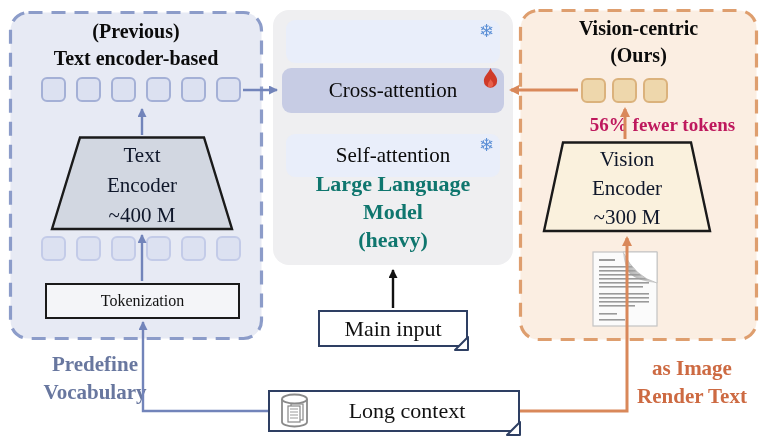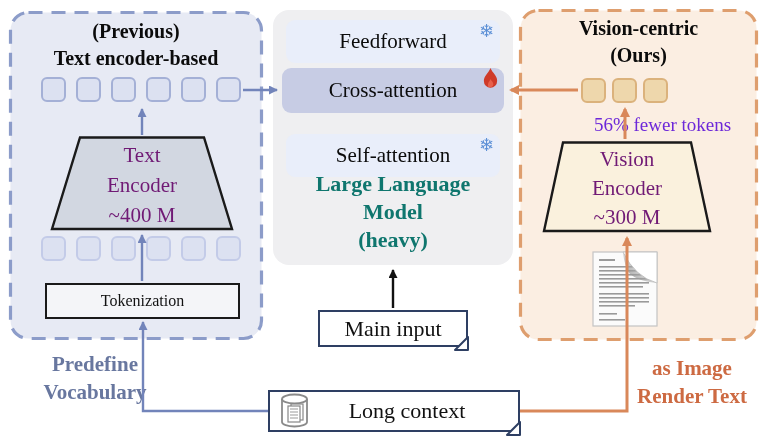--- a/index.html
+++ b/index.html
@@ -14,21 +14,21 @@
     text-align:center; color:#0b0b0b;
   }
   .trow { position:absolute; display:flex; }
   .trow-left  { gap:10px; }
   .trow-right { gap:6px; }
   .token { width:25px; height:25px; border-radius:6px; box-sizing:border-box; }
   .trow-left .token  { background:#dce1f1; border:2px solid #a4b0d6; }
   .trow-left2 .token { background:#dce1f1; border:2px solid #c3cbe8; }
   .trow-right .token { background:#eed7ac; border:2px solid #dbb27c; }
   .trap-label {
-    position:absolute; text-align:center; font-size:21px; line-height:30px; color:#701a75;
+    position:absolute; text-align:center; font-size:21px; line-height:30px; color:#0f172a;
   }
   .plainbox {
     position:absolute; background:#f4f5f8; border:2.5px solid #1a1a1a;
     box-sizing:border-box; display:flex; align-items:center; justify-content:center;
     font-size:16px;
   }
   .graybox { position:absolute; background:#efeff1; border-radius:16px; }
   .layer {
     position:absolute; border-radius:9px; display:flex; align-items:center;
     justify-content:center; font-size:21px; color:#0b0b0b;
@@ -48,21 +48,21 @@
     box-sizing:border-box; display:flex; align-items:center; font-size:22px;
   }
   .notebox .ntext { flex:1; text-align:center; }
   .dogear { position:absolute; right:-4px; bottom:-7px; }
   .caption {
     position:absolute; font-weight:bold; font-size:21px; line-height:28px; text-align:center;
   }
   .caption-blue   { color:#68779f; }
   .caption-orange { color:#cd6a42; }
   .note-orange {
-    position:absolute; font-weight:normal; font-size:19px; color:#6d28d9; text-align:center;
+    position:absolute; font-weight:bold; font-size:19px; color:#be185d; text-align:center;
   }
   #connectors { position:absolute; left:0; top:0; pointer-events:none; }
 </style>
 </head>
 <body>
 
 <div id="stage">
 
   <svg class="panel-svg" style="left:8px; top:10px;" width="256" height="331">
     <rect x="2.5" y="2.5" width="251" height="326" rx="18" fill="#e7eaf4" stroke="#8c9cc9" stroke-width="3.2" stroke-dasharray="14 9"></rect>
@@ -104,21 +104,20 @@
   </div>
 
   <div class="caption caption-blue" style="left:20px; top:350px; width:150px;">
     <div>Predefine</div>
     <div>Vocabulary</div>
   </div>
 
   <div class="graybox" style="left:273px; top:10px; width:240px; height:255px;"></div>
 
   <div class="layer layer-frozen" style="left:286px; top:20px; width:214px; height:43px;">
-    <span>Feedforward</span>
     <span class="corner-ico snowflake" style="top:2px; right:6px;">❄</span>
   </div>
 
   <div class="layer layer-hot" style="left:282px; top:68px; width:222px; height:45px;">
     <span>Cross-attention</span>
     <svg class="corner-ico" style="top:-1px; right:4px;" width="19" height="23" viewBox="0 0 20 24">
       <path d="M10 1 C12 6.5, 17 8.5, 17 14.5 A7 7.2 0 1 1 3 14.5 C3 9.5, 8 6.5, 10 1 Z" fill="#cf3a28"></path>
       <path d="M7.4 20.5 A3.4 3.4 0 0 0 13 18 C13 15.5, 10.5 14.2, 10 12.5 C9.4 14.6, 6.8 16, 7.4 20.5 Z" fill="#e8604a"></path>
     </svg>
   </div>

